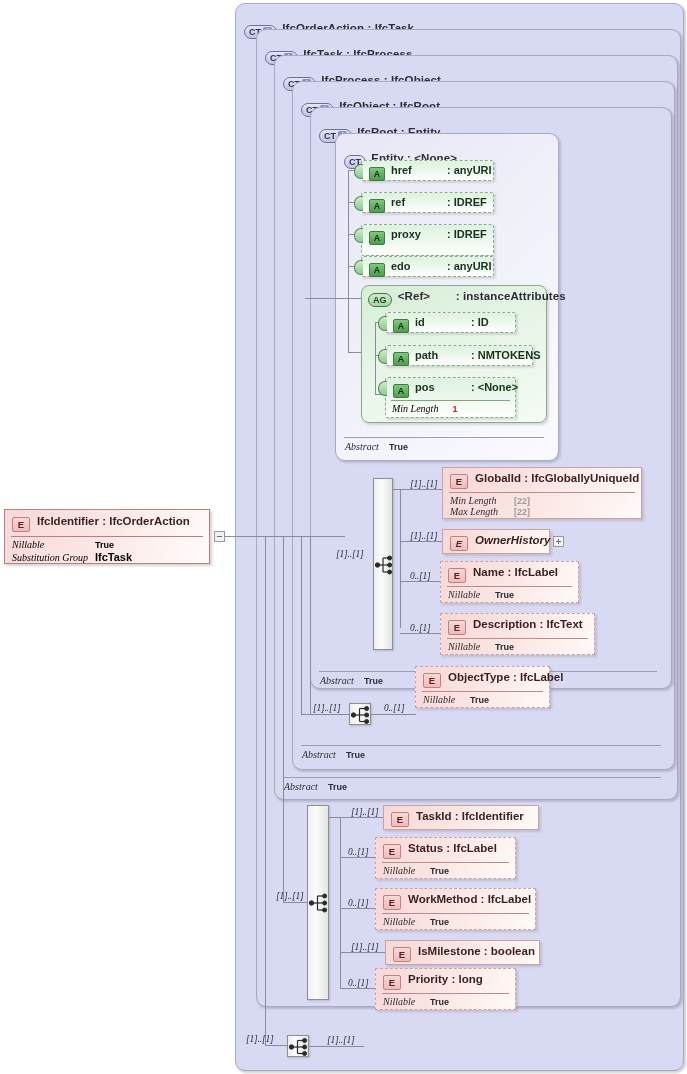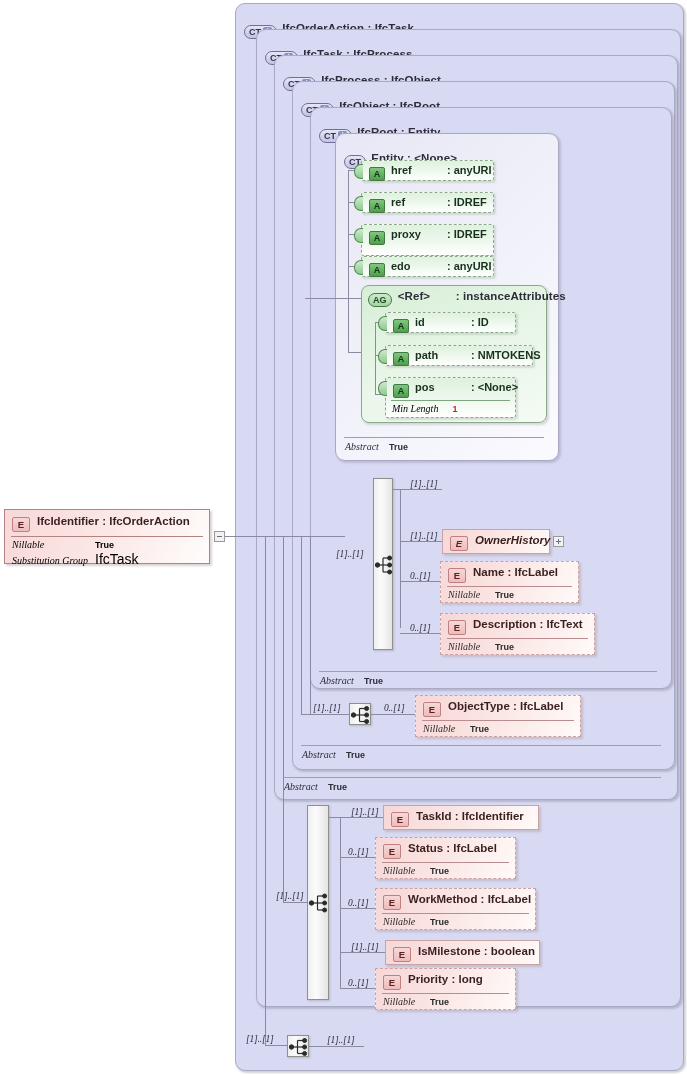--- a/index.html
+++ b/index.html
@@ -284,21 +284,21 @@
 
   <div class="abs root-el" style="left:4px;top:509px;width:206px;height:55px;">
     <div class="abs" style="left:7px;top:5px;font-size:11.5px;font-weight:bold;color:#3a1f1f;white-space:nowrap;">
       <span class="badge-e">E</span><span>IfcIdentifier : IfcOrderAction</span>
     </div>
     <div class="abs" style="left:6px;top:26px;right:6px;border-top:1px solid #b58282;height:0;"></div>
     <div class="abs" style="left:7px;top:29px;font-size:9px;white-space:nowrap;">
       <span style="font-style:italic;font-family:'Liberation Serif',serif;font-size:10px;display:inline-block;width:83px;">Nillable</span><span style="font-weight:bold;font-size:9px;">True</span>
     </div>
     <div class="abs" style="left:7px;top:41px;font-size:9px;white-space:nowrap;">
-      <span style="font-style:italic;font-family:'Liberation Serif',serif;font-size:10px;display:inline-block;width:83px;">Substitution Group</span><span style="font-weight:normal;font-size:14px;">IfcTask</span>
+      <span style="font-style:italic;font-family:'Liberation Serif',serif;font-size:10px;display:inline-block;width:83px;">Substitution Group</span><span style="font-weight:bold;font-size:11px;">IfcTask</span>
     </div>
   </div>
 
   <div class="minusbtn" style="left:214px;top:531px;"></div>
   <div class="ln-h" style="left:225px;top:536px;width:40px;"></div>
 
   <div class="ln-v" style="left:265px;top:536px;height:509px;"></div>
   <div class="ln-h" style="left:265px;top:1045px;width:22px;"></div>
 
   <div class="ln-v" style="left:283px;top:536px;height:366px;"></div>
@@ -335,20 +335,30 @@
   <div class="ln-h" style="left:393px;top:489px;width:49px;"></div>
   <div class="ln-h" style="left:400px;top:541px;width:42px;"></div>
   <div class="ln-h" style="left:400px;top:581px;width:40px;"></div>
   <div class="ln-h" style="left:400px;top:633px;width:40px;"></div>
 
   <div class="occ" style="left:410px;top:479px;">[1]..[1]</div>
   <div class="occ" style="left:410px;top:531px;">[1]..[1]</div>
   <div class="occ" style="left:410px;top:571px;">0..[1]</div>
   <div class="occ" style="left:410px;top:623px;">0..[1]</div>
 
+  <div class="abs el" style="left:442px;top:467px;width:200px;height:52px;">
+    <div class="hdr"><span class="badge-e">E</span><span>GlobalId : IfcGloballyUniqueId</span></div>
+    <div class="rule" style="top:24px;"></div>
+    <div class="facet" style="left:7px;top:27px;">
+      <span class="k" style="display:inline-block;width:64px;">Min Length</span><span class="vg">[22]</span>
+    </div>
+    <div class="facet" style="left:7px;top:38px;">
+      <span class="k" style="display:inline-block;width:64px;">Max Length</span><span class="vg">[22]</span>
+    </div>
+  </div>
 
   <div class="abs el" style="left:442px;top:529px;width:108px;height:25px;font-style:italic;">
     <div class="hdr"><span class="badge-e">E</span><span>OwnerHistory</span></div>
   </div>
   <div class="plusbtn" style="left:553px;top:536px;"></div>
 
   <div class="abs el dashed" style="left:440px;top:561px;width:139px;height:42px;">
     <div class="hdr"><span class="badge-e">E</span><span>Name    : IfcLabel</span></div>
     <div class="rule" style="top:24px;"></div>
     <div class="facet" style="left:7px;top:27px;">
@@ -375,21 +385,21 @@
         <line x1="9.5" y1="17.5" x2="15" y2="17.5" stroke-width="1.2"></line>
         <circle cx="16.6" cy="4.5" r="2"></circle>
         <circle cx="16.6" cy="11" r="2"></circle>
         <circle cx="16.6" cy="17.5" r="2"></circle>
       </g>
     </svg>
   </div>
   <div class="ln-h" style="left:371px;top:714px;width:45px;"></div>
   <div class="occ" style="left:384px;top:703px;">0..[1]</div>
 
-  <div class="abs el dashed" style="left:415px;top:695px;width:166px;height:42px;">
+  <div class="abs el dashed" style="left:415px;top:666px;width:135px;height:42px;">
     <div class="hdr"><span class="badge-e">E</span><span>ObjectType : IfcLabel</span></div>
     <div class="rule" style="top:24px;"></div>
     <div class="facet" style="left:7px;top:27px;">
       <span class="k" style="display:inline-block;width:47px;">Nillable</span><span class="v">True</span>
     </div>
   </div>
 
   <div class="abs seq" style="left:307px;top:805px;width:22px;height:195px;">
     <svg width="22" height="195" style="position:absolute;left:0;top:0;">
       <g fill="#2b2b2b" stroke="#2b2b2b">

